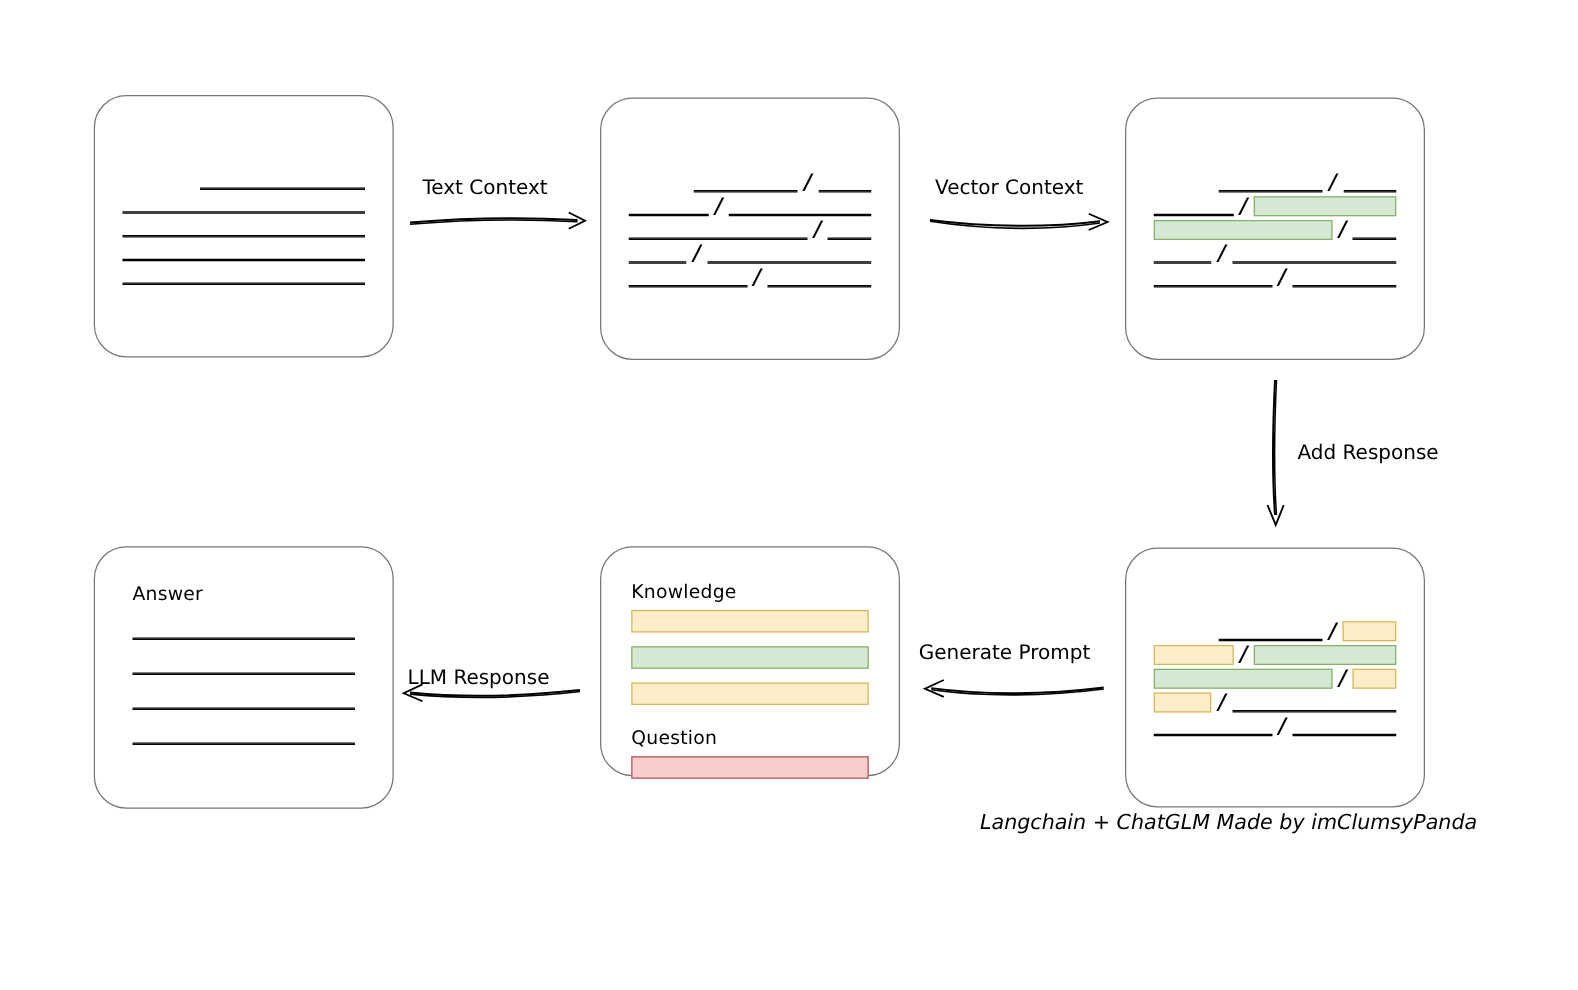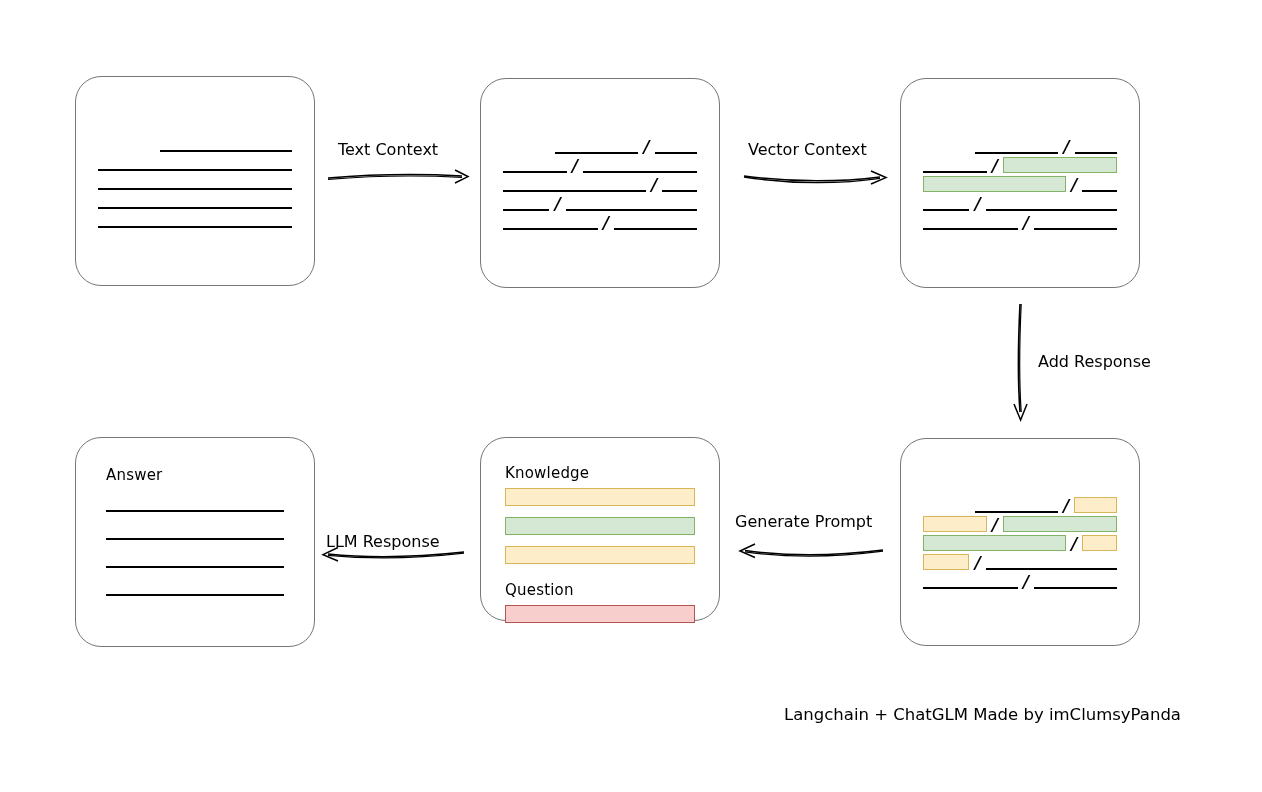--- a/index.html
+++ b/index.html
@@ -314,13 +314,13 @@
     <div class="card-heading" style="margin-bottom:26px;">Answer</div>
     <div id="answer-lines">
         <div class="answer-line"></div>
         <div class="answer-line"></div>
         <div class="answer-line"></div>
         <div class="answer-line"></div>
       </div>
   </div>
 </div>
 
-<div class="footer" style="left:784px; top:705px;">Langchain + ChatGLM Made by imClumsyPanda</div>
+<div class="footer" style="left:784px; top:648px;font-style:italic;">Langchain + ChatGLM Made by imClumsyPanda</div>
 
 </body></html>

